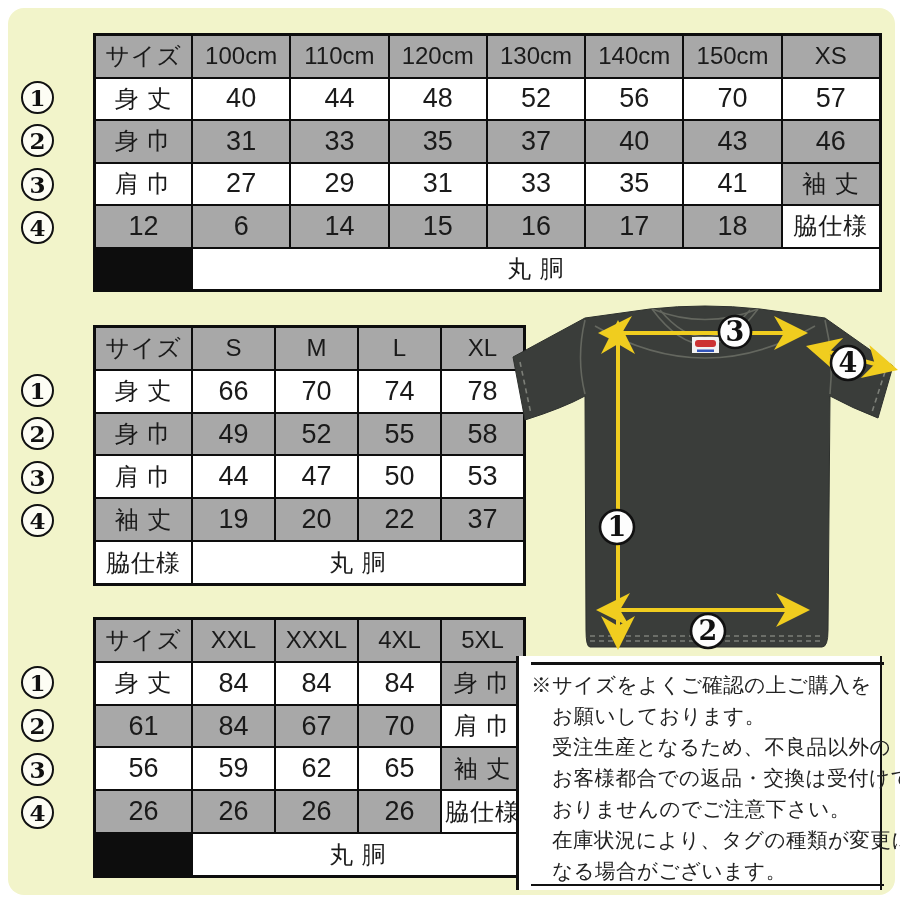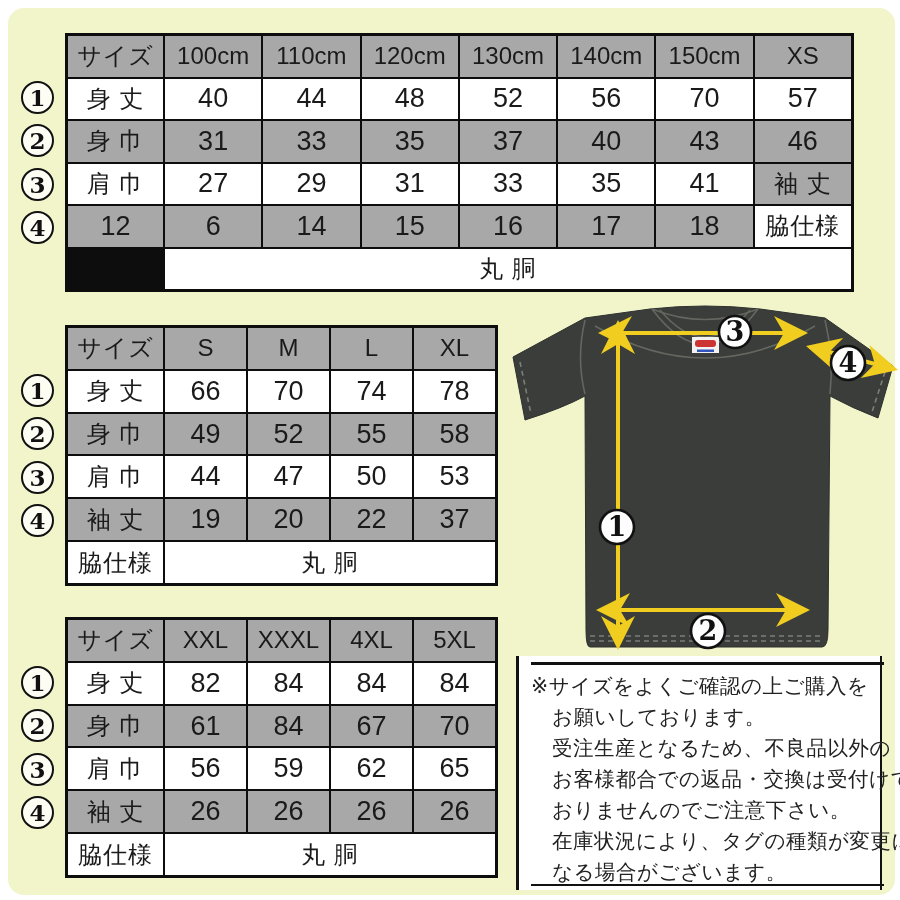--- a/index.html
+++ b/index.html
@@ -7,21 +7,21 @@
     position:relative;width:900px;height:900px;overflow:hidden;
     background:var(--page,#ffffff);
     font-family:"Liberation Sans","DejaVu Sans",sans-serif;
     color:#1a1a1a;
   }
   .yellow-panel{
     position:absolute;left:8px;top:8px;right:5px;bottom:5px;
     background:var(--bg,#f2f4ca);border-radius:16px;
   }
   
-  .table-anchor{position:absolute;}
+  .table-anchor{position:absolute;margin-left:28px;}
   .size-table{
     display:grid;width:100%;height:100%;
     gap:2px;background:#0d0d0d;border:3px solid #0d0d0d;box-sizing:border-box;
   }
   .cell{display:flex;align-items:center;justify-content:center;line-height:1;}
   .cell.w{background:#ffffff;}
   .cell.g{background:var(--gray,#a8a8a8);}
   .cell.num{font-size:27px;}
   .cell.jp{font-size:24px;letter-spacing:1px;}
   .cell.hd{font-size:24px;}
@@ -37,21 +37,21 @@
   .seam{fill:none;stroke:#64675f;stroke-width:1.6;}
   .stitch{fill:none;stroke:#7c7f78;stroke-width:1.6;stroke-dasharray:5 4;}
   .arrow-line{stroke:var(--yellow,#f0cd1f);stroke-width:4;}
   .arrow-head{fill:var(--yellow,#f0cd1f);}
   .marker-circle{fill:#fdfdfd;stroke:#111;stroke-width:2.6;}
   .marker-num{
     font-family:"DejaVu Serif","Liberation Serif",serif;font-size:27px;font-weight:600;
     fill:#111;text-anchor:middle;
   }
   
-  .notice{position:absolute;left:516px;top:656px;width:366px;height:234px;background:#ffffff;box-sizing:border-box;}
+  .notice{position:absolute;left:516px;top:656px;width:366px;height:234px;background:#ffffff;box-sizing:border-box;font-family:Liberation Serif, serif;}
   .notice .vline{position:absolute;top:0;bottom:0;width:2.5px;background:#111;}
   .notice .vline.l{left:0;}
   .notice .vline.r{right:0;}
   .notice .hline{position:absolute;left:15px;right:-2px;height:2.5px;background:#111;}
   .notice .hline.t{top:6px;}
   .notice .hline.b{bottom:4px;}
   .notice-text{position:absolute;left:15px;top:14px;right:8px;}
   .notice-line{margin:0;font-size:20.5px;line-height:31px;color:#222;letter-spacing:0.5px;white-space:nowrap;}
   .notice-line.indent{padding-left:21px;}
 </style>
@@ -138,21 +138,20 @@
       </div>
     </div>
   <div class="table-anchor" style="left:65px;top:617px;width:433px;height:261px">
       <div class="size-table" style="grid-template-columns: 95px repeat(4, 1fr); grid-template-rows: repeat(6, 1fr);">
         <div class="cell g jp">サイズ</div>
         <div class="cell g hd">XXL</div>
         <div class="cell g hd">XXXL</div>
         <div class="cell g hd">4XL</div>
         <div class="cell g hd">5XL</div>
         <div class="cell w jp">身 丈</div>
-        <div class="cell w num">82</div>
         <div class="cell w num">84</div>
         <div class="cell w num">84</div>
         <div class="cell w num">84</div>
         <div class="cell g jp">身 巾</div>
         <div class="cell g num">61</div>
         <div class="cell g num">84</div>
         <div class="cell g num">67</div>
         <div class="cell g num">70</div>
         <div class="cell w jp">肩 巾</div>
         <div class="cell w num">56</div>

